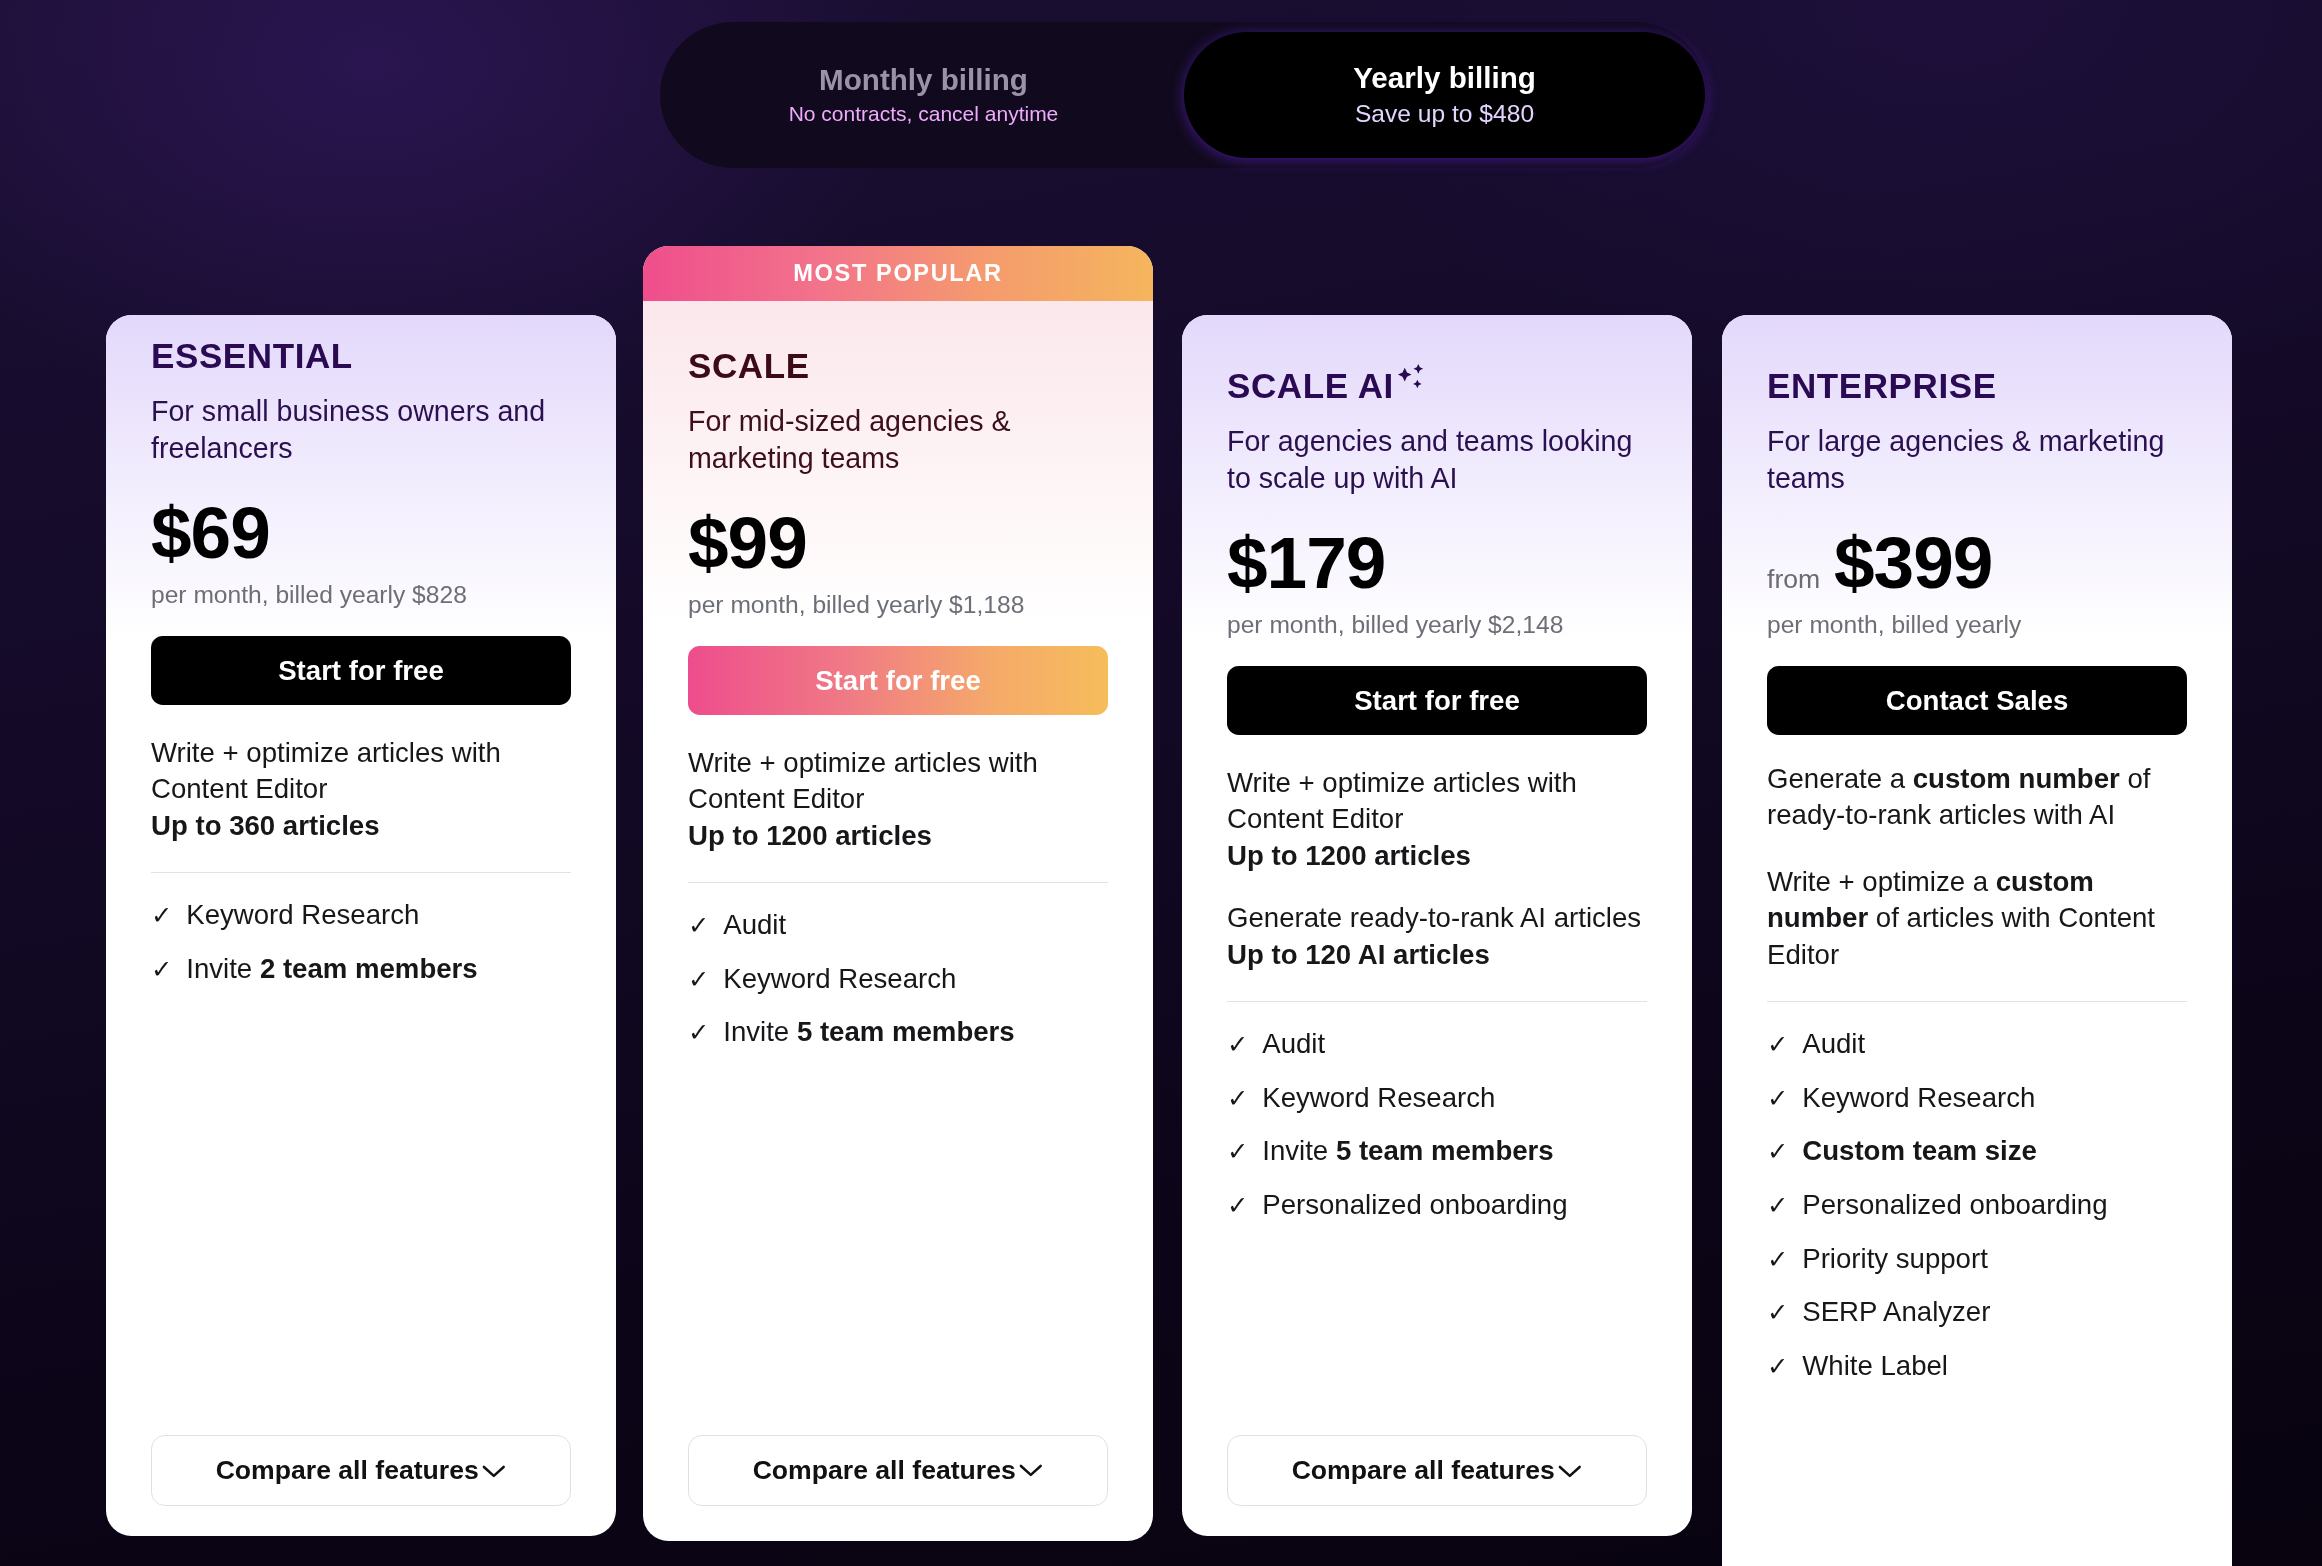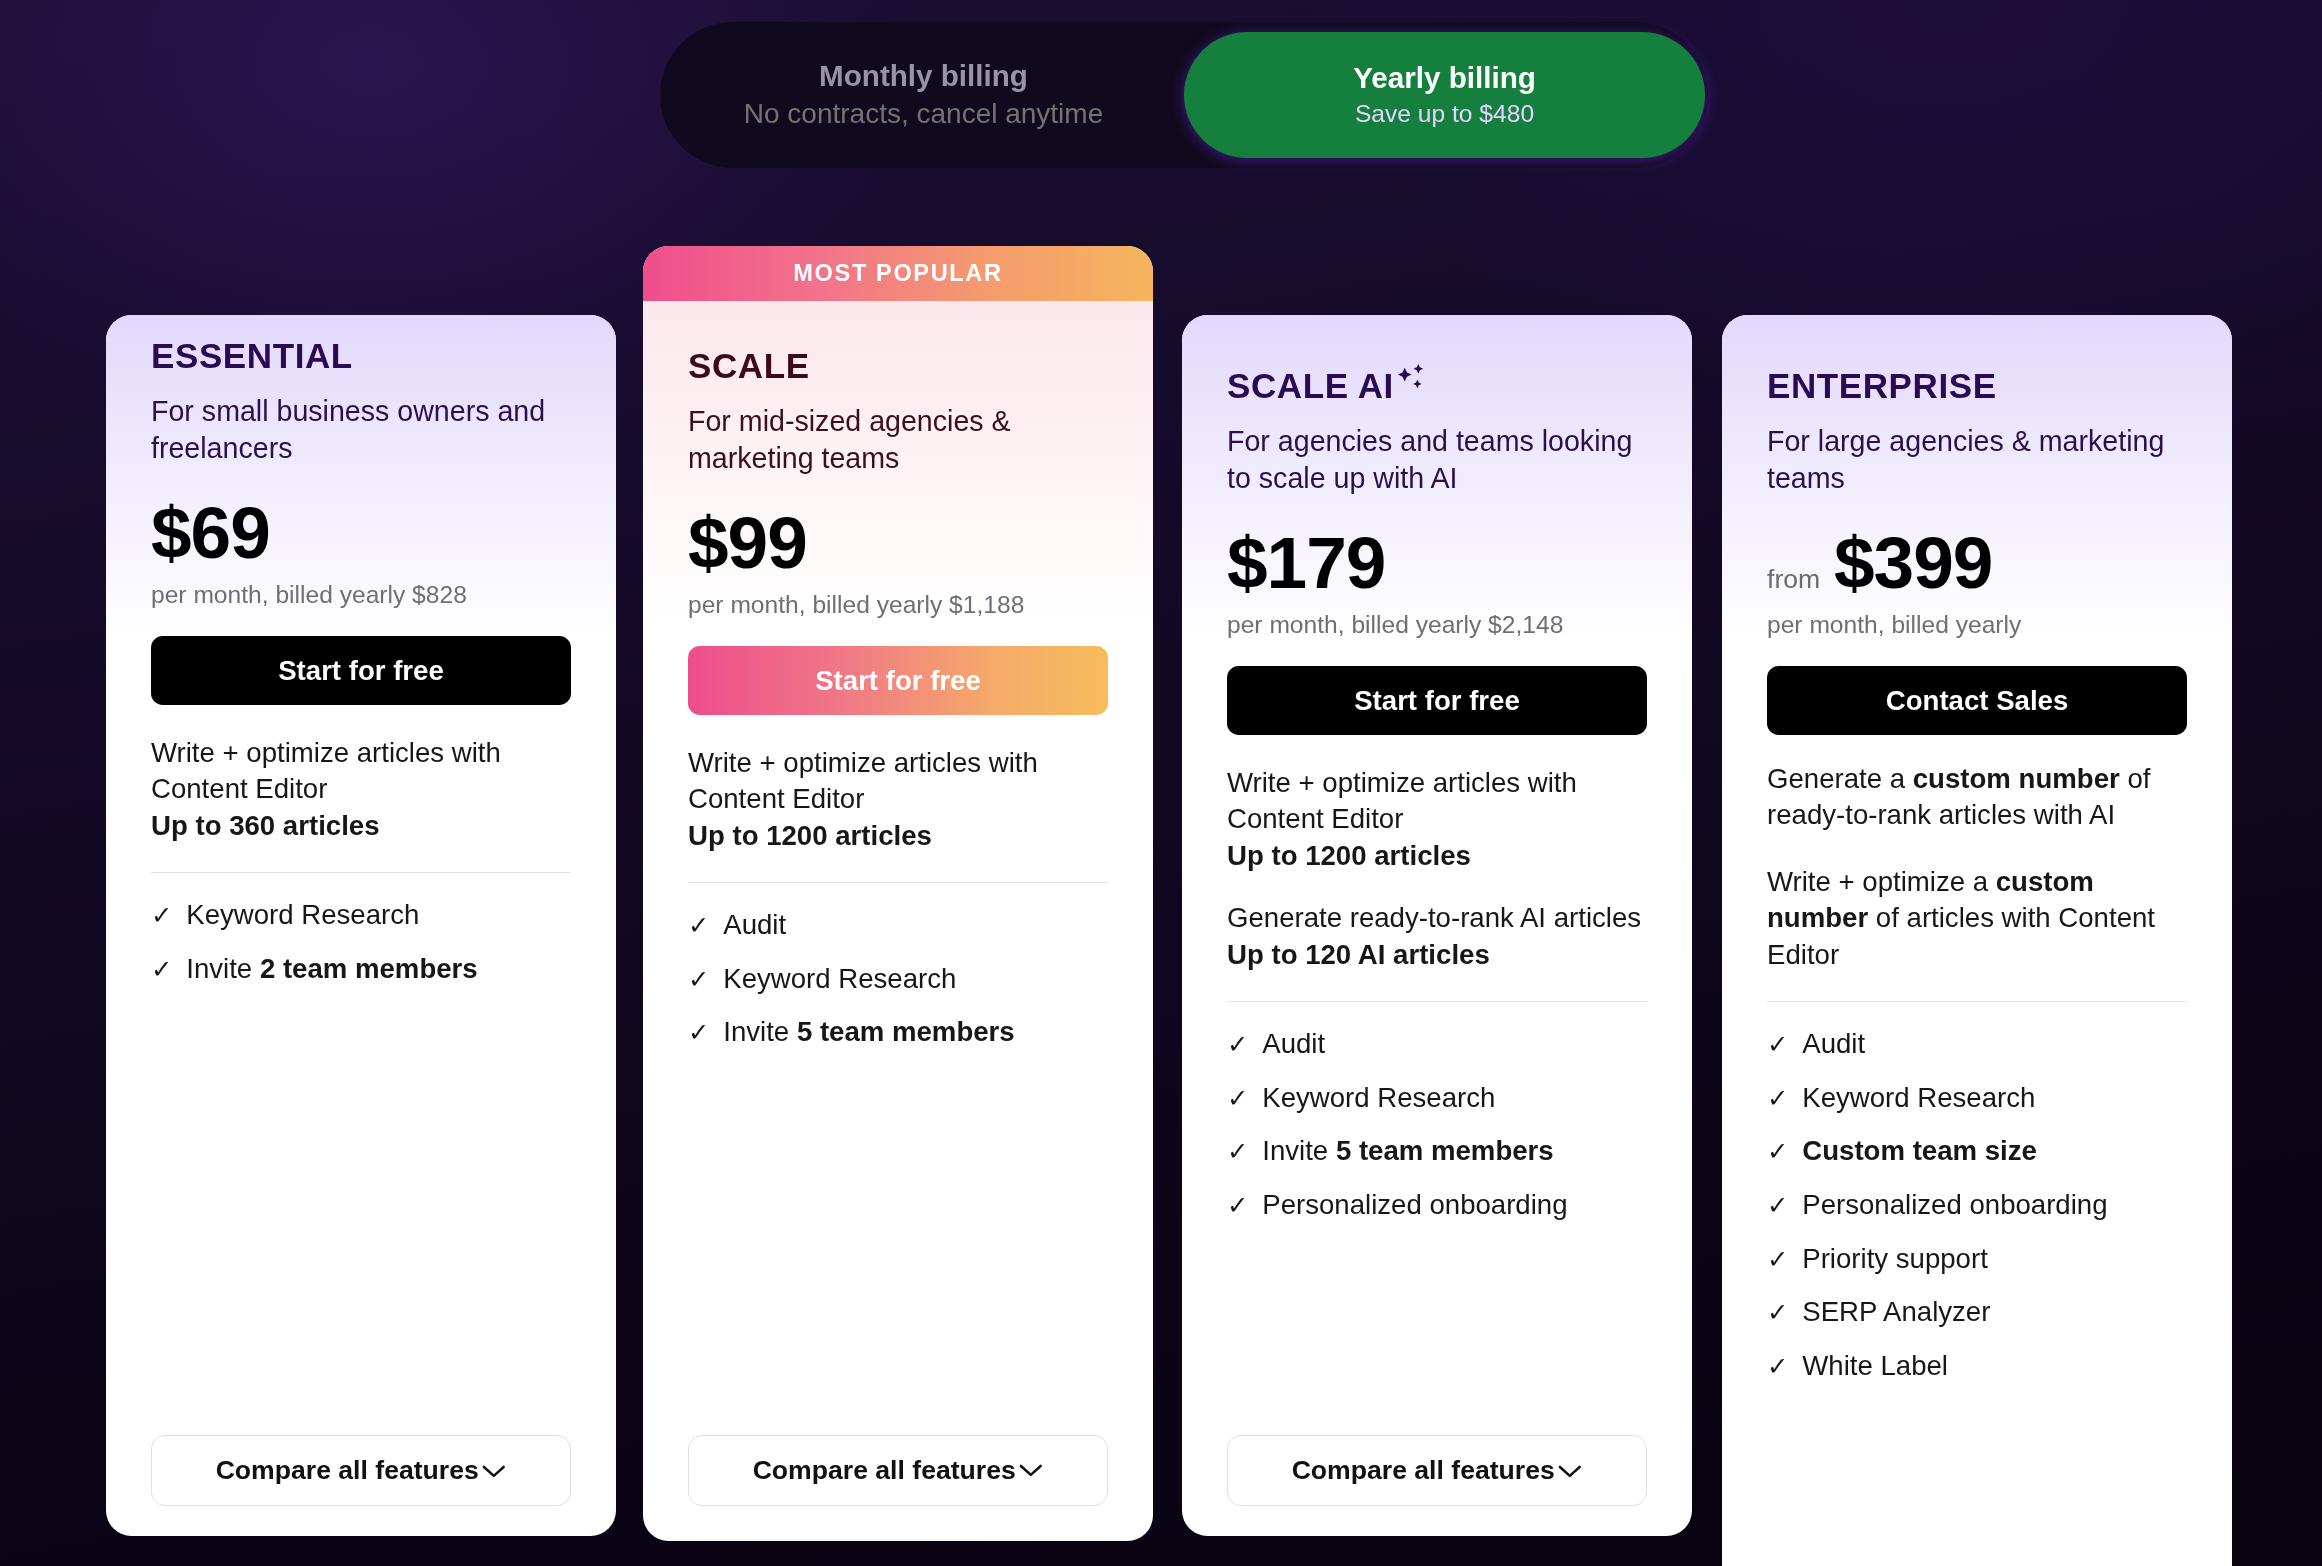--- a/index.html
+++ b/index.html
@@ -40,24 +40,24 @@
     flex-direction: column;
     align-items: center;
     justify-content: center;
     gap: 4.9px;
     cursor: pointer;
   }
   .billing-option.inactive .bo-title {
     font-size: 29.6px; font-weight: bold; color: #9a93a8;
   }
   .billing-option.inactive .bo-sub {
-    font-size: 28px; color: #737373;
+    font-size: 21px; color: #f0abfc;
   }
   .billing-option.active {
-    background: #15803d;
+    background: #000000;
     box-shadow: 0 2px 13.8px rgba(117,40,245,.5);
   }
   .billing-option.active .bo-title {
     font-size: 29.6px; font-weight: bold; color: #ffffff;
   }
   .billing-option.active .bo-sub {
     font-size: 24.6px; color: #e3d5ff;
   }
 
   

